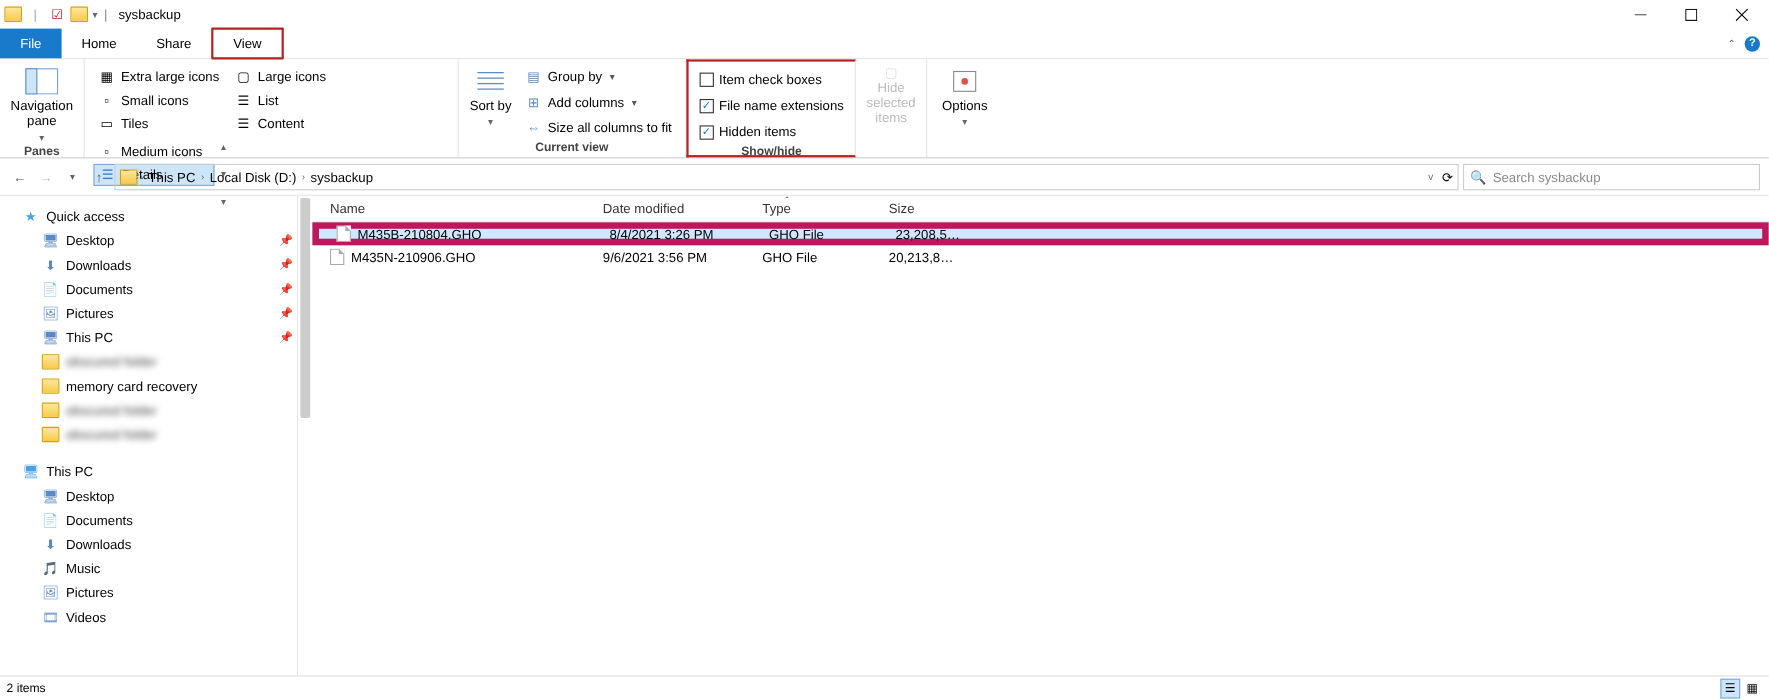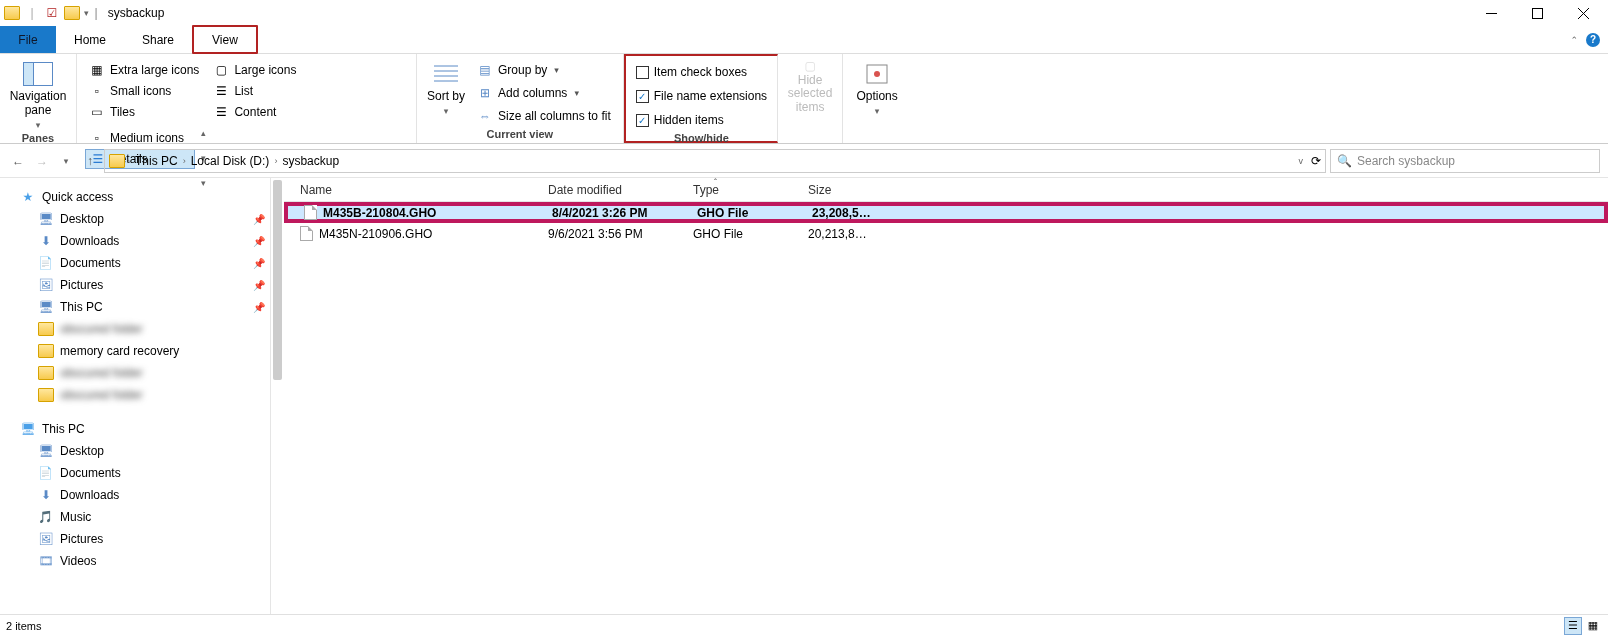--- a/index.html
+++ b/index.html
@@ -17,21 +17,21 @@
   .titlebar { height: 26px; display:flex; align-items:center; padding:0 2px; }
   .titlebar-icons { display:flex; gap:4px; align-items:center; padding-left:2px; }
   .tb-icon { width:16px; height:16px; display:flex;align-items:center;justify-content:center; }
   .titlebar-sep { margin:0 6px; color:#888; }
   .titlebar-title { margin-left:4px; }
   .winctrls { margin-left:auto; display:flex; }
   .winctrl { width:46px; height:26px; display:flex; align-items:center; justify-content:center; }
 
   
   .tabrow { height:28px; display:flex; border-bottom:1px solid #ddd; align-items:stretch; }
-  .tab-file { background:#1979ca; color:#0f172a; width:56px; display:flex; align-items:center; justify-content:center; }
+  .tab-file { background:#1979ca; color:#ffffff; width:56px; display:flex; align-items:center; justify-content:center; }
   .tab { padding:0 18px; display:flex; align-items:center; cursor:default; }
   .tab.highlight { border:2px solid #b22222; border-radius:1px; margin:-1px 0; }
   .tabrow-right { margin-left:auto; display:flex; align-items:center; padding-right:8px; gap:8px; }
   .help-badge { background:#1979ca; color:#fff; border-radius:50%; width:14px; height:14px; display:flex; align-items:center; justify-content:center; font-size:10px; font-weight:bold; }
 
   
   .ribbon { height:90px; display:flex; border-bottom:1px solid #ccc; background:#fff; }
   .ribbon-group { border-right:1px solid #e3e3e3; padding:2px 8px 0 8px; display:flex; flex-direction:column; }
   .ribbon-group-label { text-align:center; font-size:11px; color:#444; margin-top:auto; padding:2px 0 3px;font-weight:bold; }
   .rg-body { display:flex; align-items:flex-start; gap:6px; padding-top:4px; }
@@ -72,21 +72,21 @@
   .filearea { flex:1; display:flex; flex-direction:column; position:relative;}
   .columns { display:flex; height:24px; border-bottom:1px solid #e5e5e5; align-items:center; color:#333; padding-left:8px;}
   .col { padding:0 8px; display:flex; align-items:center; gap:4px;}
   .col-name { width:248px; }
   .col-date { width:145px; }
   .col-type { width:115px; }
   .col-size { width:80px; }
   .sort-ind { position:absolute; left:430px; top:-1px; font-size:9px; color:#555;}
   .filelist { }
   .row { display:flex; height:21px; align-items:center; padding-left:8px;}
-  .row.sel { background:#cde8ff; border:4px solid #be185d;font-weight:bold; }
+  .row.sel { background:#cde8ff; border:6px solid #be185d; }
   .cell { padding:0 8px; overflow:hidden; text-overflow:ellipsis; white-space:nowrap;}
   .cell-name{width:248px; display:flex; align-items:center; gap:6px;}
   .cell-date{width:145px;}
   .cell-type{width:115px;}
   .cell-size{width:80px; text-align:left;}
 
   
   .statusbar { height:22px; border-top:1px solid #e0e0e0; display:flex; align-items:center; padding:0 6px; font-size:11px;}
   .statusbar-right { margin-left:auto; display:flex; gap:2px;}
   .sb-btn { width:18px; height:18px; display:flex;align-items:center;justify-content:center; border:1px solid transparent;}

